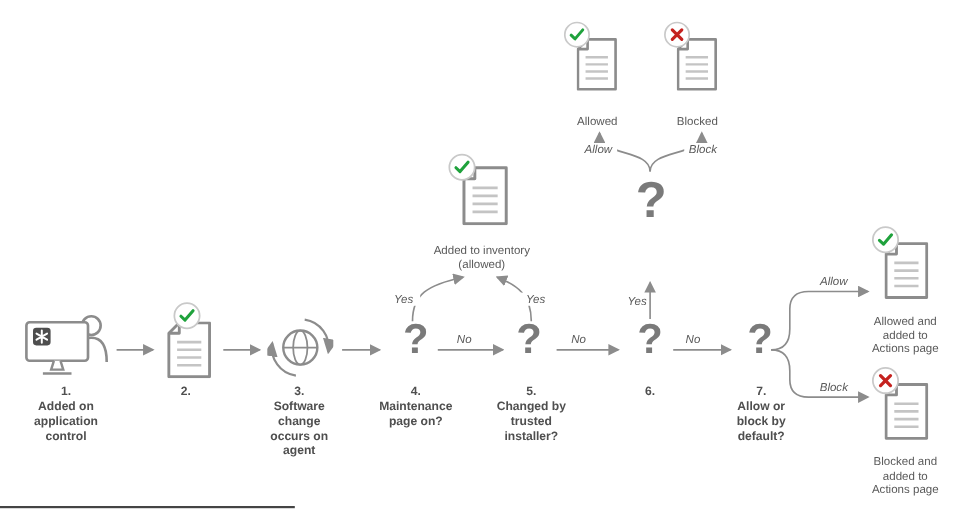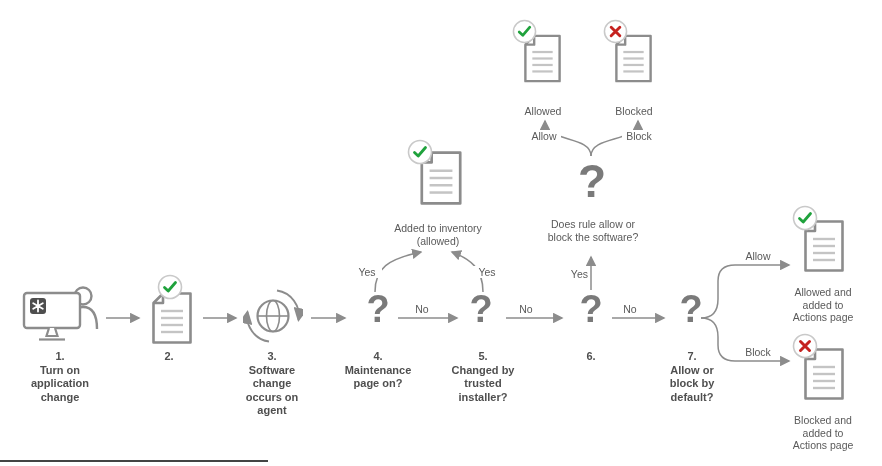--- a/index.html
+++ b/index.html
@@ -2,21 +2,21 @@
 <html style="--line: #8c8c8c; --green: #1fa23c; --red: #c5221f; --step_text: #4f4f4f; --note_text: #5a5a5a;"><head>
 <meta charset="utf-8">
 <style>
   * { margin:0; padding:0; box-sizing:border-box; }
   body { background:#fff; font-family:"Liberation Sans", sans-serif; }
   .canvas { position:relative; width:882px; height:466px; background:#fff; overflow:hidden; }
   .abs { position:absolute; }
   svg.connectors { position:absolute; left:0; top:0; }
   .step { position:absolute; text-align:center; color:var(--step_text,#4f4f4f); font-weight:bold; font-size:11px; line-height:13.5px; }
   .note { position:absolute; text-align:center; color:var(--note_text,#5a5a5a); font-size:10.5px; line-height:12.5px;margin-top:10px; }
-  .edge-label { position:absolute; color:var(--note_text,#5a5a5a); font-size:10.5px; line-height:12px; background:#fff; }
+  .edge-label { position:absolute; color:var(--note_text,#5a5a5a); font-size:10.5px; line-height:12px; background:#fff;font-style:italic; }
   .qmark { position:absolute; color:#7a7a7a; font-weight:bold; font-size:38px; line-height:1; text-align:center; }
   .qmark.big { font-size:46px; }
 </style>
 </head>
 <body>
 
 <div class="canvas">
 
   <svg class="connectors" width="882" height="466">
     <defs>
@@ -96,21 +96,20 @@
   <div class="qmark big" style="left:572px;top:158px;width:40px">?</div>
 
   <svg class="abs" style="left:420px;top:151px" width="42" height="54">
       <use href="#doc"></use>
     </svg>
   <svg class="abs" style="left:407px;top:139px" width="26" height="26">
       <use href="#check-badge"></use>
     </svg>
   <div class="note" style="left:382px;top:212px;width:112px">Added to inventory (allowed)</div>
 
-  <div class="note" style="left:544px;top:208px;width:98px">Does rule allow or block the software?</div>
 
   <svg class="abs" style="left:524px;top:31px" width="37" height="55">
       <use href="#doc"></use>
     </svg>
   <svg class="abs" style="left:512px;top:19px" width="25" height="25">
       <use href="#check-badge"></use>
     </svg>
   <div class="note" style="left:516px;top:95px;width:54px">Allowed</div>
 
   <svg class="abs" style="left:615px;top:31px" width="37" height="55">
@@ -143,21 +142,21 @@
   <div class="edge-label" style="left:408px;top:303px;width:28px;text-align:center">No</div>
   <div class="edge-label" style="left:512px;top:303px;width:28px;text-align:center">No</div>
   <div class="edge-label" style="left:616px;top:303px;width:28px;text-align:center">No</div>
   <div class="edge-label" style="left:527px;top:130px;width:34px;text-align:center">Allow</div>
   <div class="edge-label" style="left:622px;top:130px;width:34px;text-align:center">Block</div>
   <div class="edge-label" style="left:740px;top:250px;width:36px;text-align:center">Allow</div>
   <div class="edge-label" style="left:740px;top:346px;width:36px;text-align:center">Block</div>
 
   <div class="step" style="left:20px;top:350px;width:80px">
     <div>1.</div>
-    <div>Turn on application change</div>
+    <div>Added on application control</div>
   </div>
   <div class="step" style="left:129px;top:350px;width:80px">
     <div>2.</div>
   </div>
   <div class="step" style="left:237px;top:350px;width:70px">
     <div>3.</div>
     <div>Software change occurs on agent</div>
   </div>
   <div class="step" style="left:331px;top:350px;width:94px">
     <div>4.</div>

